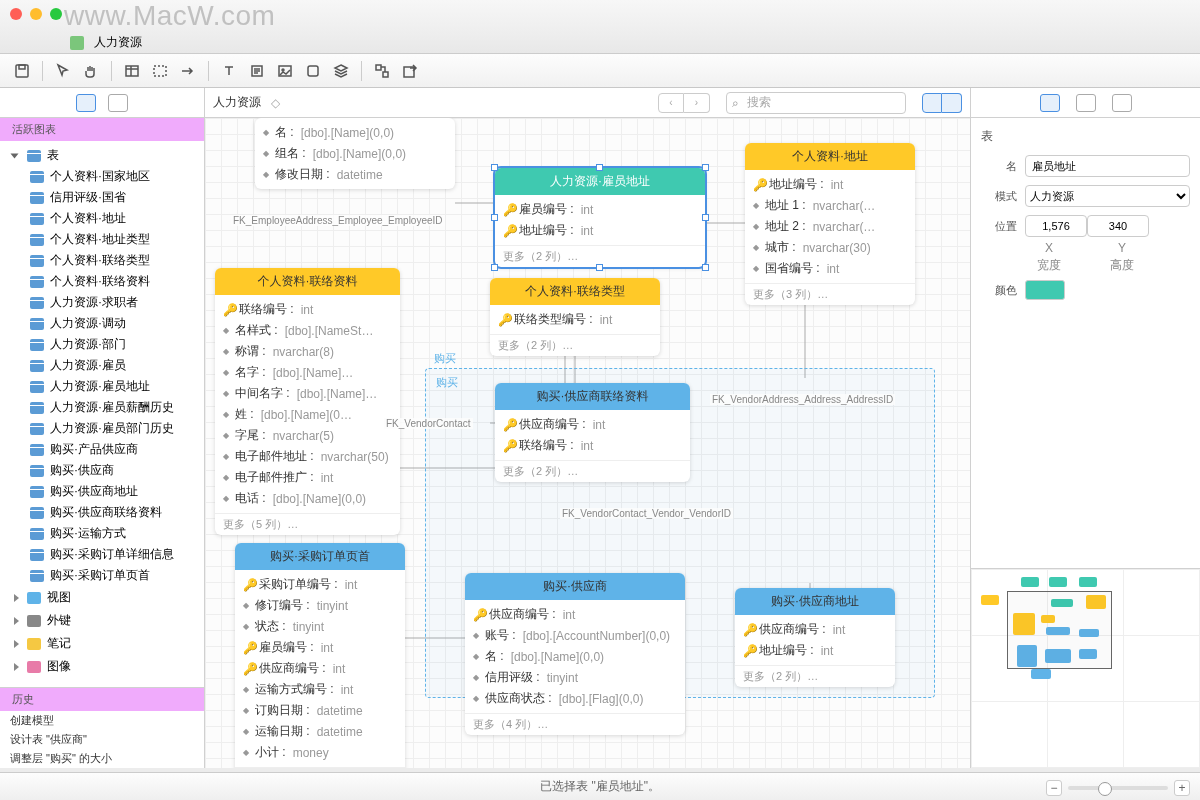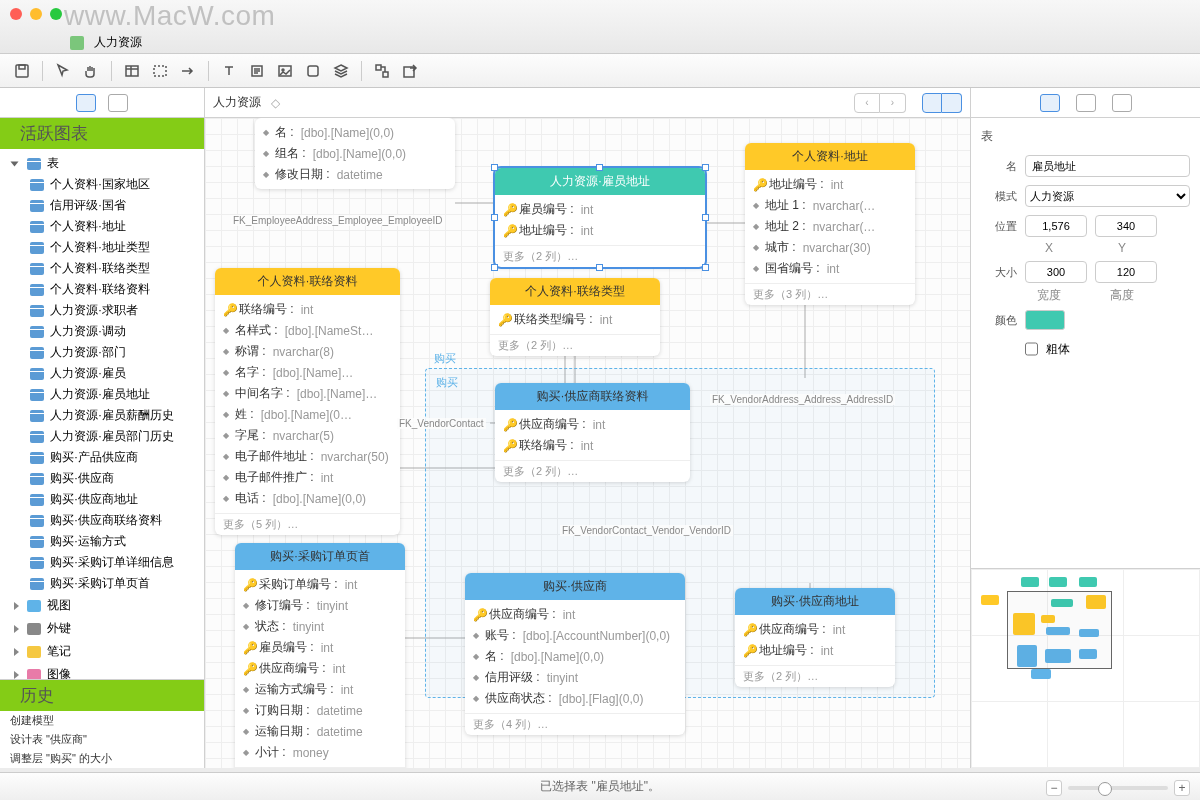--- a/index.html
+++ b/index.html
@@ -13,21 +13,21 @@
 .tab-icon{width:14px;height:14px;background:#7bc67b;border-radius:2px;margin-right:4px;display:inline-block}
 .maintoolbar{height:34px;background:linear-gradient(#fdfdfd,#f1f1f1);border-bottom:1px solid #c8c8c8;display:flex;align-items:center;gap:4px;padding:0 10px}
 .tbtn{width:24px;height:24px;display:flex;align-items:center;justify-content:center;color:#555;border-radius:3px}
 .tbtn svg{width:16px;height:16px;stroke:#555;fill:none;stroke-width:1.5}
 .tsep{width:1px;height:20px;background:#ccc;margin:0 4px}
 .content{display:flex;height:680px}
 .left{width:205px;background:#fff;border-right:1px solid #d0d0d0;display:flex;flex-direction:column}
 .left-top{height:30px;border-bottom:1px solid #d0d0d0;display:flex;align-items:center;justify-content:center;gap:12px}
 .left-top span{width:20px;height:18px;border:1px solid #aaa;border-radius:3px}
 .left-top .active{border-color:#4a90e2;background:#e6f0fb}
-.section-h{padding:4px 20px;font-size:17px;color:#555;background:#84cc16}
+.section-h{padding:4px 12px;font-size:11px;color:#555;background:#f0abfc}
 .tree{overflow-y:auto;padding:4px 0;flex:1}
 .tree-item{display:flex;align-items:center;padding:2px 8px 2px 30px;gap:6px;cursor:default}
 .tree-root{padding-left:12px;font-weight:500}
 .tree-root .disclosure{width:0;height:0;border-left:5px solid #666;border-top:4px solid transparent;border-bottom:4px solid transparent;transform:rotate(90deg);margin-right:4px}
 .tbl-icon{width:14px;height:12px;background:#5b9bd5;display:inline-block;border-radius:2px;position:relative}
 .tbl-icon::before{content:"";position:absolute;top:3px;left:0;right:0;height:1px;background:#fff}
 .cat{display:flex;align-items:center;gap:6px;padding:3px 8px 3px 14px}
 .cat .disc{width:0;height:0;border-left:5px solid #888;border-top:4px solid transparent;border-bottom:4px solid transparent;margin-right:2px}
 .ico-sq{width:14px;height:12px;display:inline-block;border-radius:2px}
 .history{border-top:1px solid #d0d0d0}
@@ -69,21 +69,21 @@
 .right{width:230px;background:#fff;border-left:1px solid #d0d0d0;display:flex;flex-direction:column}
 .right-tabs{height:30px;border-bottom:1px solid #d0d0d0;display:flex;align-items:center;justify-content:center;gap:16px}
 .right-tabs span{width:20px;height:18px;border:1px solid #aaa;border-radius:3px}
 .right-tabs .active{border-color:#4a90e2;background:#e6f0fb}
 .insp{padding:10px}
 .insp-h{font-size:12px;color:#555;margin-bottom:10px}
 .form-row{display:flex;align-items:center;margin-bottom:8px;gap:8px}
 .form-row label{width:36px;text-align:right;color:#555;font-size:11px}
 .form-row input{flex:1;height:22px;border:1px solid #ccc;border-radius:4px;padding:0 6px;font-size:11px}
 .form-row select{flex:1;height:22px;border:1px solid #ccc;border-radius:4px;background:#fff;font-size:11px}
-.dual{display:flex;gap:8px}
+.dual{display:flex;}
 .dual input{width:62px;text-align:center}
 .sublabel{font-size:10px;color:#888;text-align:center;margin-top:-4px;margin-bottom:6px}
 .colorsw{width:40px;height:20px;background:#3fc9b0;border:1px solid #ccc;border-radius:3px}
 .minimap{height:200px;border-top:1px solid #d0d0d0;margin-top:auto;position:relative;background:#fff}
 .mm-grid{position:absolute;inset:0;background-image:linear-gradient(#eee 1px,transparent 1px),linear-gradient(90deg,#eee 1px,transparent 1px);background-size:76px 66px}
 .mm-box{position:absolute;border-radius:2px}
 .mm-view{position:absolute;border:1px solid #666;background:rgba(0,0,0,.02)}
 .status{height:28px;border-top:1px solid #ccc;background:linear-gradient(#fdfdfd,#efefef);display:flex;align-items:center;justify-content:center;color:#666;font-size:11px;position:absolute;bottom:0;left:0;right:0}
 .zoom{position:absolute;right:10px;bottom:4px;display:flex;align-items:center;gap:6px}
 .zoom span{width:16px;height:16px;border:1px solid #ccc;border-radius:3px;display:flex;align-items:center;justify-content:center;background:#fff}
@@ -313,20 +313,23 @@
   </div>
 
   <div class="canvas-wrap">
     <div class="canvas-bar">
       <span class="crumb">人力资源</span>
       <span class="crumb-sep">◇</span>
       <div class="navbtns">
         <div class="navbtn">‹</div>
         <div class="navbtn">›</div>
       </div>
+      <div class="search">
+          <span>搜索</span>
+        </div>
       <div class="layoutbtns">
         <span class="on"></span>
         <span class="on"></span>
       </div>
     </div>
     <div class="canvas">
       <svg class="conn" style="left:0;top:0;width:100%;height:100%;position:absolute">
         <path d="M 250 85 L 290 85"></path>
           <path d="M 500 105 L 580 105"></path>
           <path d="M 700 105 L 555 105"></path>
@@ -605,22 +608,22 @@
             <div class="fld">
               <span class="key">🔑</span>
               <span class="fn">地址编号 :</span>
               <span class="ft">int</span>
             </div>
           </div>
         <div class="more">更多（2 列）…</div>
       </div>
 
       <div class="fk-label" style="left:26px;top:97px">FK_EmployeeAddress_Employee_EmployeeID</div>
-      <div class="fk-label" style="left:192px;top:300px">FK_VendorContact</div>
-      <div class="fk-label" style="left:355px;top:407px">FK_VendorContact_Vendor_VendorID</div>
+      <div class="fk-label" style="left:179px;top:300px">FK_VendorContact</div>
+      <div class="fk-label" style="left:355px;top:390px">FK_VendorContact_Vendor_VendorID</div>
       <div class="fk-label" style="left:505px;top:276px">FK_VendorAddress_Address_AddressID</div>
     </div>
   </div>
 
   <div class="right">
     <div class="right-tabs">
       <span class="active"></span>
       <span></span>
       <span></span>
     </div>
@@ -636,37 +639,25 @@
         </div>
       <div class="form-row">
           <label>位置</label>
         <div class="dual">
             <input value="1,576" style="">
         <input value="340" style="">
           </div>
         </div>
       <div class="sublabel"><span style="display:inline-block;width:62px">X</span>
         <span style="display:inline-block;width:62px;margin-left:8px">Y</span></div>
-      <div class="form-row">
-          <label>大小</label>
-        <div class="dual">
-            <input value="300" style="">
-        <input value="120" style="">
-          </div>
-        </div>
       <div class="sublabel"><span style="display:inline-block;width:62px">宽度</span>
         <span style="display:inline-block;width:62px;margin-left:8px">高度</span></div>
       <div class="form-row">
           <label>颜色</label>
         <div class="colorsw"></div>
-        </div>
-      <div class="form-row">
-          <label></label>
-        <input type="checkbox" style="flex: 0 1 0%; width: 14px;">
-        <span>粗体</span>
         </div>
     </div>
     <div class="minimap">
       <div class="mm-grid"></div>
       <div class="mm-box" style="left:50px;top:8px;width:18px;height:10px;background:#3fc9b0"></div>
       <div class="mm-box" style="left:78px;top:8px;width:18px;height:10px;background:#3fc9b0"></div>
       <div class="mm-box" style="left:108px;top:8px;width:18px;height:10px;background:#3fc9b0"></div>
       <div class="mm-box" style="left:10px;top:26px;width:18px;height:10px;background:#ffc928"></div>
       <div class="mm-box" style="left:80px;top:30px;width:22px;height:8px;background:#3fc9b0"></div>
       <div class="mm-box" style="left:115px;top:26px;width:20px;height:14px;background:#ffc928"></div>

